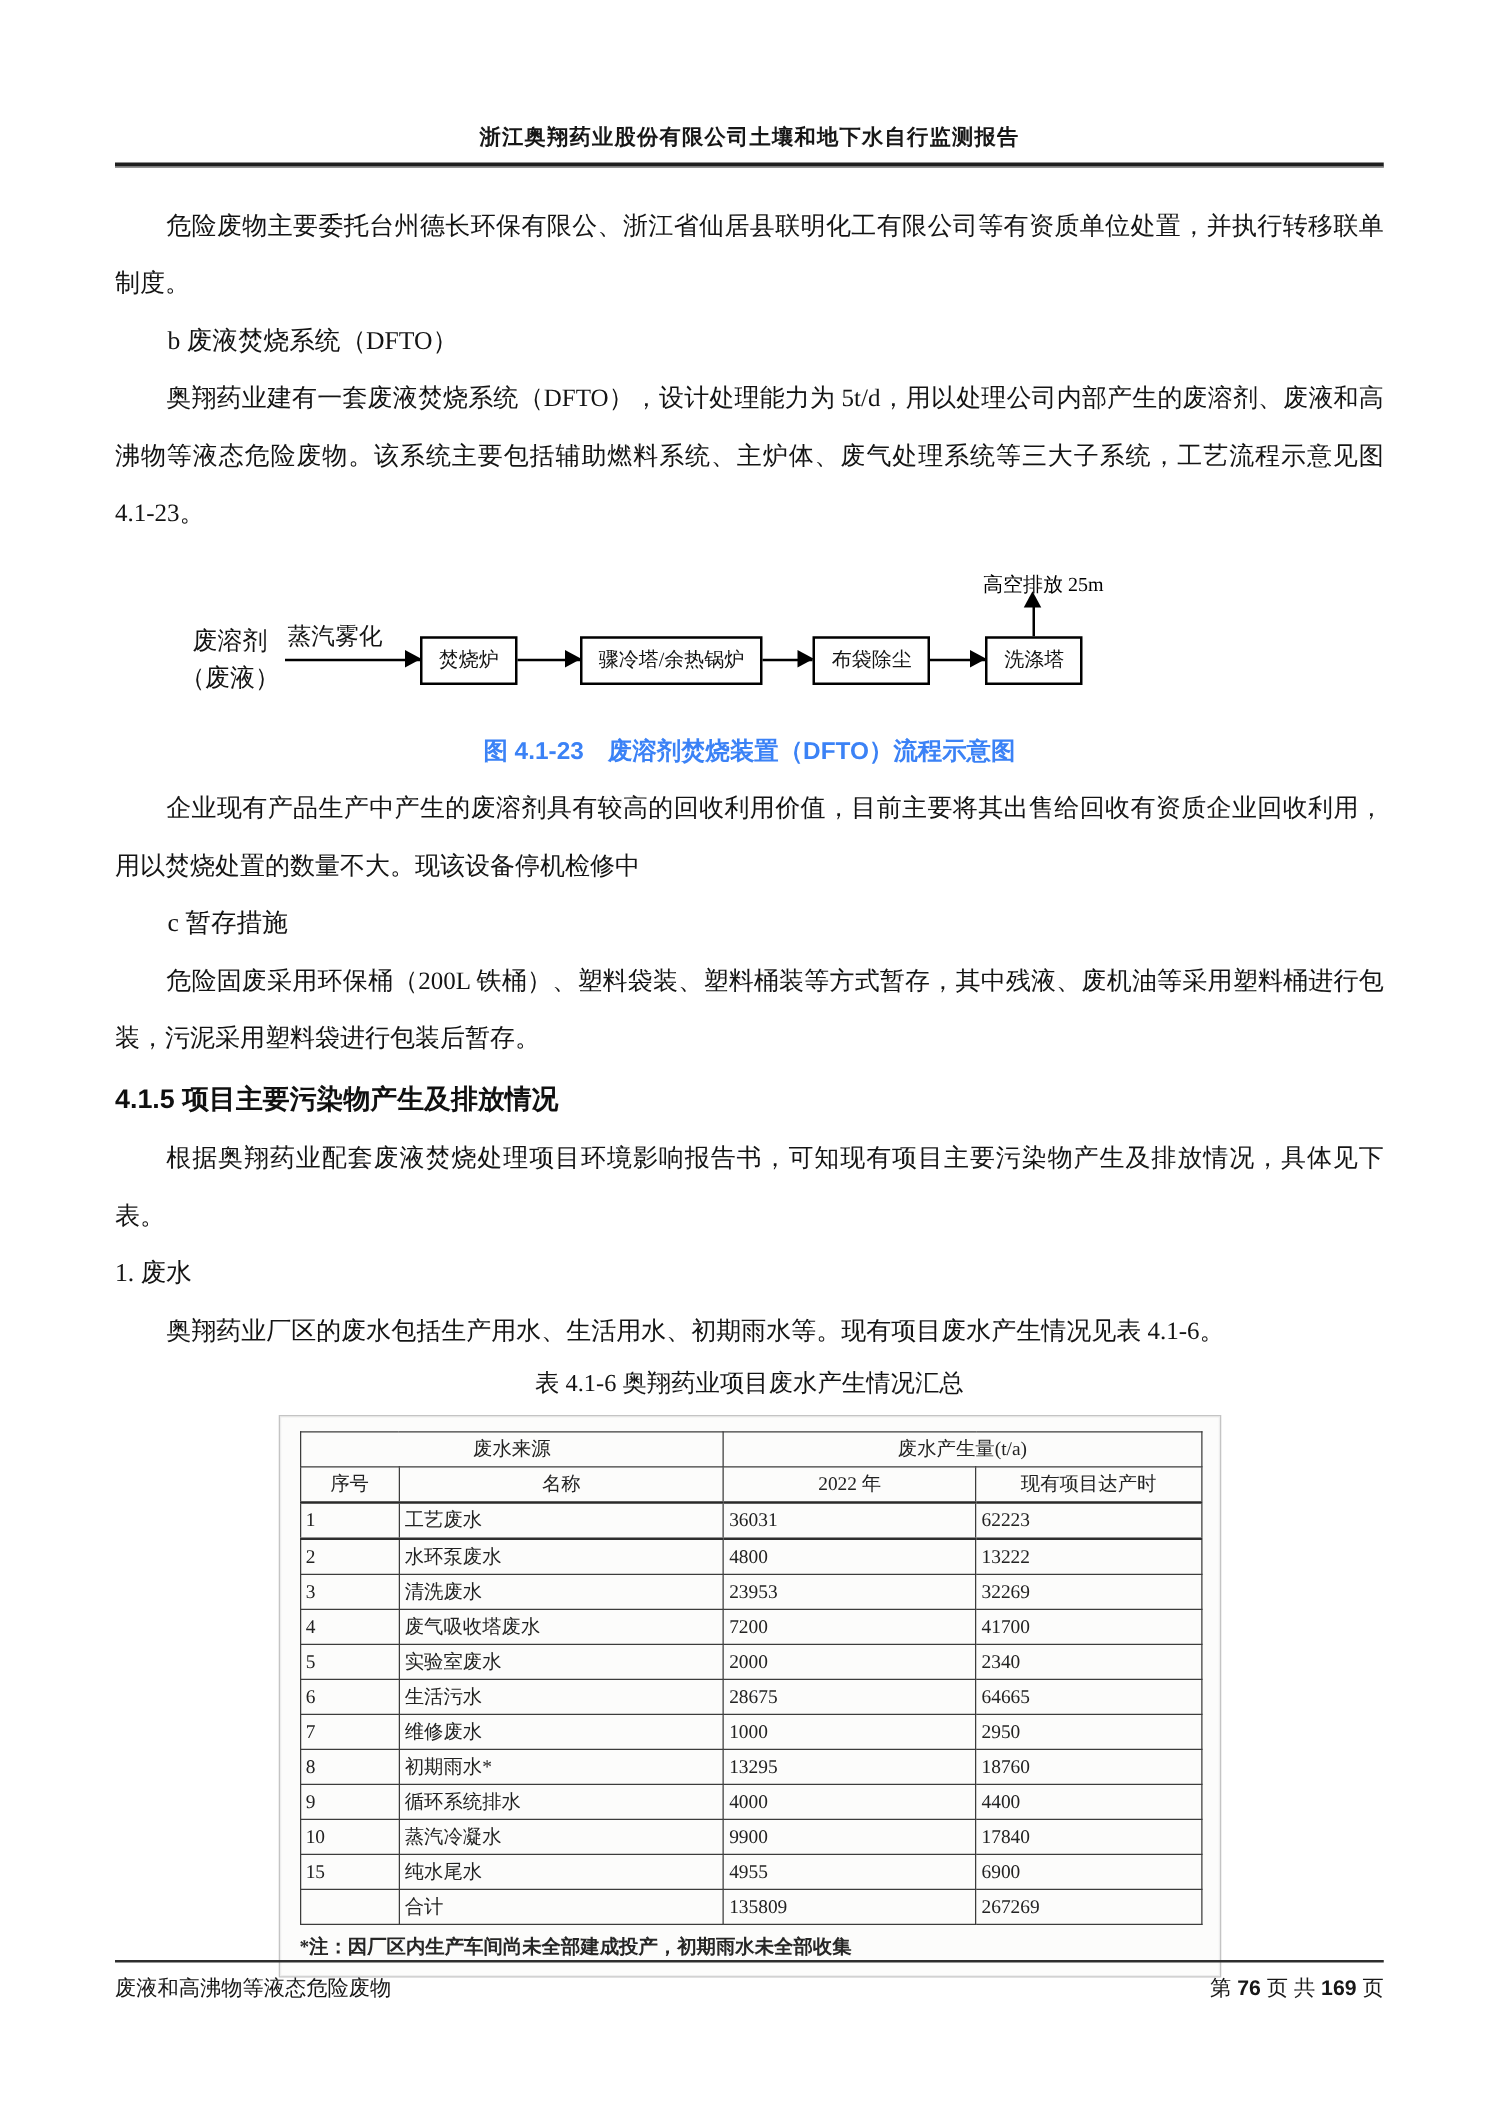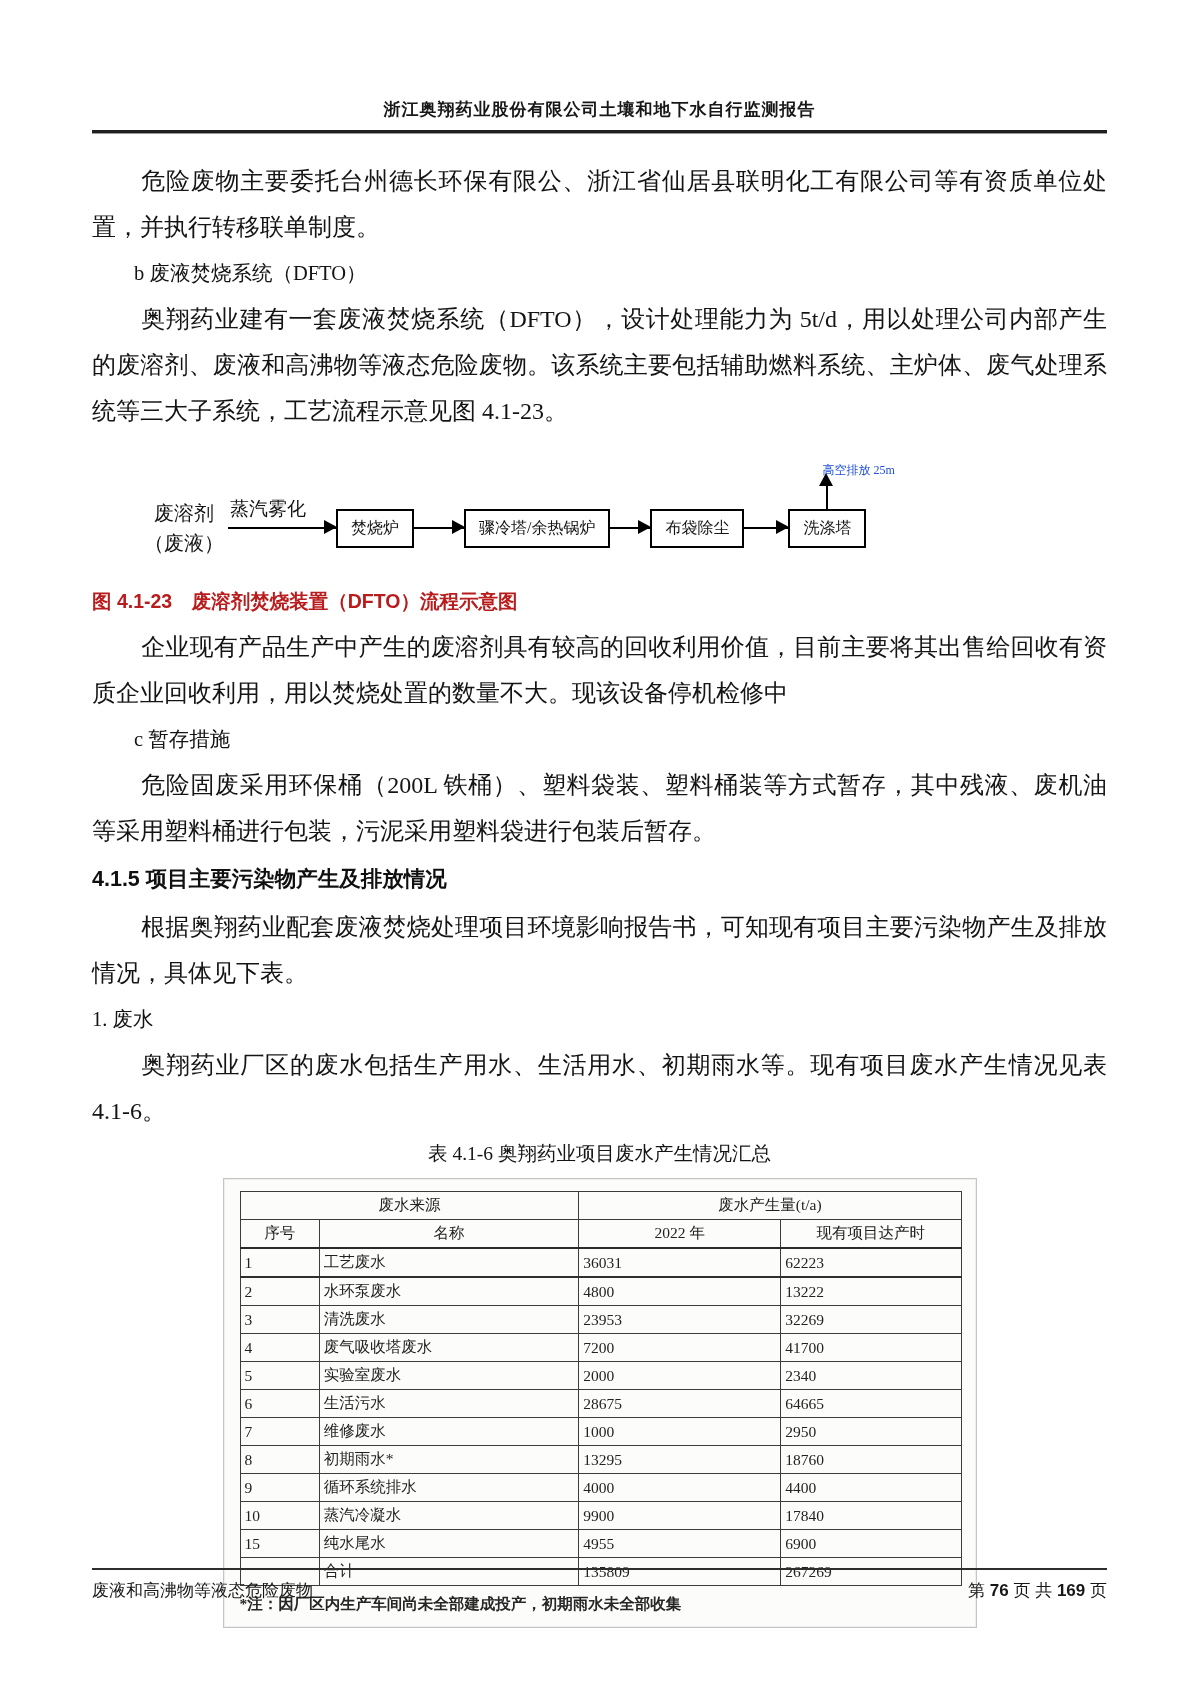--- a/index.html
+++ b/index.html
@@ -19,21 +19,21 @@
     font-weight:600;
     font-size:17px;
     letter-spacing:1px;
     margin-bottom:9px;
     color:#171717;
   }
   .header-rule{height:3px;background:#1f1f1f;border-bottom:1px solid #9a9a9a;}
   
   .content{padding:24px 92px 0;}
   .para{
-    font-size:24px;
+    font-size:20px;
     line-height:46px;
     margin:0;
     text-indent:2.05em;
     text-align:justify;
     color:#141414;
   }
   .sub-line{font-size:20.5px;line-height:46px;margin:0;text-indent:2.05em;color:#141414;}
   .plain-line{font-size:20.5px;line-height:46px;margin:0;color:#141414;}
   .section-heading{
     font-family:"Liberation Sans","DejaVu Sans",sans-serif;
@@ -78,29 +78,30 @@
   .varrow{
     position:absolute;left:50%;bottom:100%;margin-left:-1px;
     width:2px;height:24px;background:#000;
   }
   .varrow::before{
     content:"";position:absolute;top:-12px;left:-7px;
     border-bottom:13px solid #000;border-left:7px solid transparent;border-right:7px solid transparent;
   }
   .emission-label{
     position:absolute;left:-2px;bottom:calc(100% + 30px);
-    font-size:12px;white-space:nowrap;color:#1d4ed8;margin-left:36px;
+    font-size:16px;white-space:nowrap;color:#000000;
   }
   .fig-caption{
+    text-align:center;
     font-family:"Liberation Sans","DejaVu Sans",sans-serif;
     font-weight:bold;
     font-size:19.5px;
     line-height:38px;
     margin:0 0 4px;
-    color:#b91c1c;
+    color:#3b82f6;
   }
   
   .table-caption{
     text-align:center;font-size:19.5px;line-height:40px;margin:0;color:#141414;
   }
   .scan-block{
     width:722px;margin:4px auto 0;
     border:1px solid #c4c4c4;
     background:#fcfcfb;
     padding:12px 14px 8px 16px;

